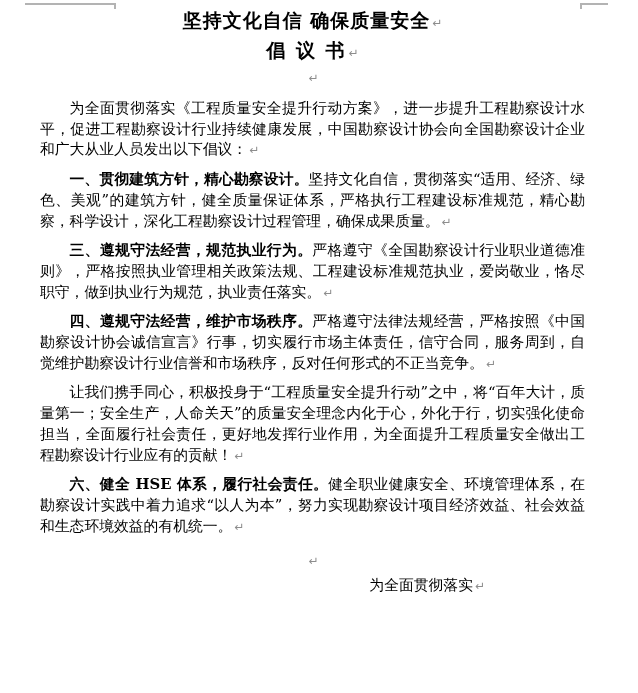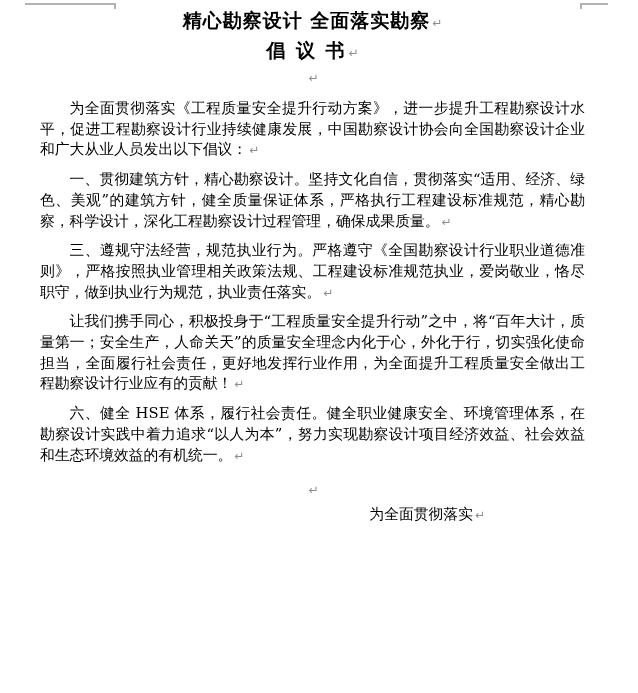--- a/index.html
+++ b/index.html
@@ -40,21 +40,21 @@
     height: 26px;
   }
   .para {
     margin: 8px;
     font-size: 14.8px;
     line-height: 20.7px;
     text-align: justify;
     text-indent: 2em;
     word-break: break-all;
   }
-  .para .lead { font-weight: normal; }
+  .para .lead { font-weight: bold; }
   .pm {
     color: #8d8d8d;
     font-family: "DejaVu Sans", "Liberation Sans", sans-serif;
     font-size: 12px;
     font-weight: normal;
     margin-left: 2px;
     letter-spacing: 0;
   }
   .sig-blank {
     text-align: center;
@@ -90,33 +90,34 @@
 </head>
 <body>
 
 <div class="page">
 
   <div class="mark-left"></div>
   <div class="mark-right"></div>
 
   <div class="text-col">
 
-    <h1 class="doc-title"><span>精心勘察设计 全面落实勘察</span><span class="pm">↵</span></h1>
+    <h1 class="doc-title"><span>坚持文化自信 确保质量安全</span><span class="pm">↵</span></h1>
 
     <h2 class="doc-subtitle"><span>倡 议 书</span><span class="pm">↵</span></h2>
 
     <div class="blank-line"><span class="pm">↵</span></div>
 
     <p class="para"><span>为全面贯彻落实《工程质量安全提升行动方案》，进一步提升工程勘察设计水平，促进工程勘察设计行业持续健康发展，中国勘察设计协会向全国勘察设计企业和广大从业人员发出以下倡议：</span><span class="pm">↵</span></p>
 
     <p class="para"><span class="lead">一、贯彻建筑方针，精心勘察设计。</span><span>坚持文化自信，贯彻落实“适用、经济、绿色、美观”的建筑方针，健全质量保证体系，严格执行工程建设标准规范，精心勘察，科学设计，深化工程勘察设计过程管理，确保成果质量。</span><span class="pm">↵</span></p>
 
 
     <p class="para"><span class="lead">三、遵规守法经营，规范执业行为。</span><span>严格遵守《全国勘察设计行业职业道德准则》，严格按照执业管理相关政策法规、工程建设标准规范执业，爱岗敬业，恪尽职守，做到执业行为规范，执业责任落实。</span><span class="pm">↵</span></p>
 
+    <p class="para"><span class="lead">四、遵规守法经营，维护市场秩序。</span><span>严格遵守法律法规经营，严格按照《中国勘察设计协会诚信宣言》行事，切实履行市场主体责任，信守合同，服务周到，自觉维护勘察设计行业信誉和市场秩序，反对任何形式的不正当竞争。</span><span class="pm">↵</span></p>
 
 
     <p class="para"><span>让我们携手同心，积极投身于“工程质量安全提升行动”之中，将“百年大计，质量第一；安全生产，人命关天”的质量安全理念内化于心，外化于行，切实强化使命担当，全面履行社会责任，更好地发挥行业作用，为全面提升工程质量安全做出工程勘察设计行业应有的贡献！</span><span class="pm">↵</span></p>
 
     <p class="para"><span class="lead">六、健全 HSE 体系，履行社会责任。</span><span>健全职业健康安全、环境管理体系，在勘察设计实践中着力追求“以人为本”，努力实现勘察设计项目经济效益、社会效益和生态环境效益的有机统一。</span><span class="pm">↵</span></p>
 
     <div class="sig-blank"><span class="pm">↵</span></div>
 
     <div class="signature">
       <div class="sig-line"><span>为全面贯彻落实</span><span class="pm">↵</span></div>

